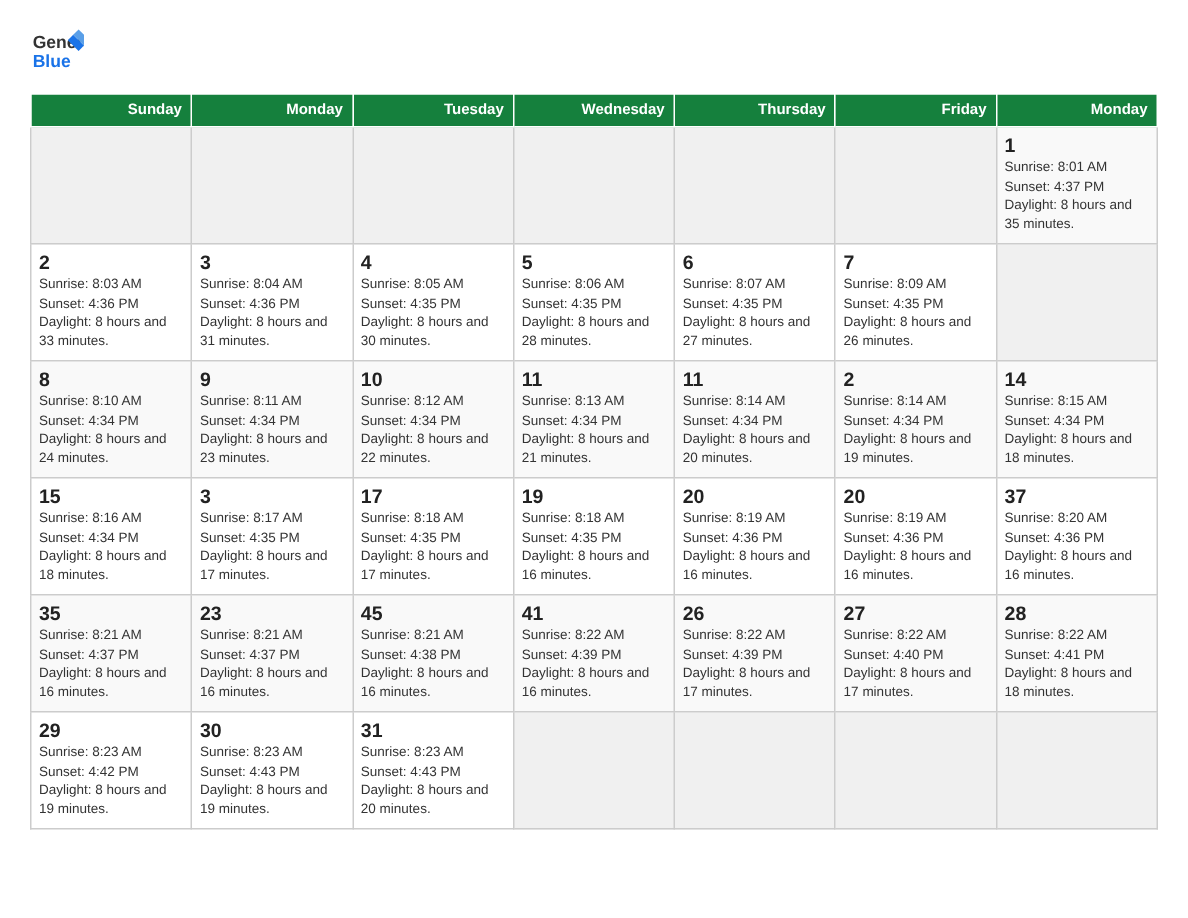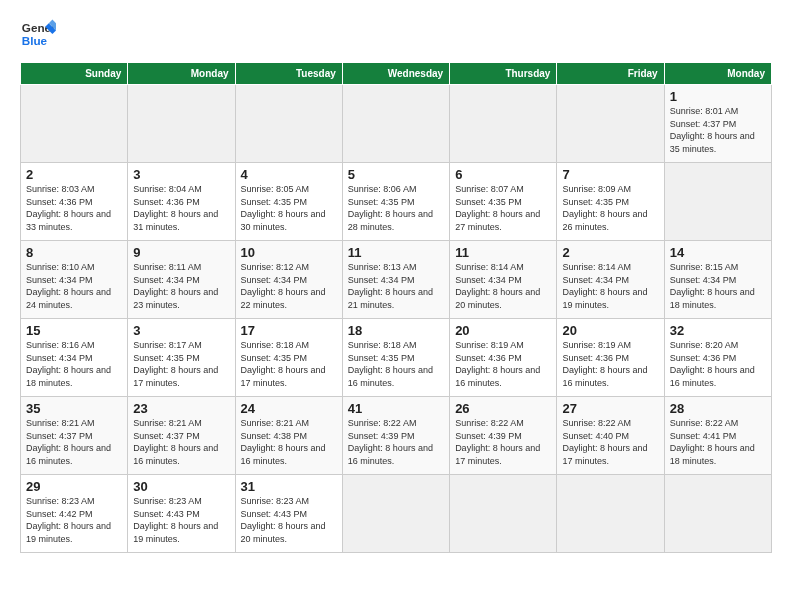--- a/index.html
+++ b/index.html
@@ -139,29 +139,29 @@
           <td><span class="day-num">10</span><span class="day-info">Sunrise: 8:12 AM<br>Sunset: 4:34 PM<br>Daylight: 8 hours and 22 minutes.</span></td>
           <td><span class="day-num">11</span><span class="day-info">Sunrise: 8:13 AM<br>Sunset: 4:34 PM<br>Daylight: 8 hours and 21 minutes.</span></td>
           <td><span class="day-num">11</span><span class="day-info">Sunrise: 8:14 AM<br>Sunset: 4:34 PM<br>Daylight: 8 hours and 20 minutes.</span></td>
           <td><span class="day-num">2</span><span class="day-info">Sunrise: 8:14 AM<br>Sunset: 4:34 PM<br>Daylight: 8 hours and 19 minutes.</span></td>
           <td><span class="day-num">14</span><span class="day-info">Sunrise: 8:15 AM<br>Sunset: 4:34 PM<br>Daylight: 8 hours and 18 minutes.</span></td>
         </tr>
         <tr>
           <td><span class="day-num">15</span><span class="day-info">Sunrise: 8:16 AM<br>Sunset: 4:34 PM<br>Daylight: 8 hours and 18 minutes.</span></td>
           <td><span class="day-num">3</span><span class="day-info">Sunrise: 8:17 AM<br>Sunset: 4:35 PM<br>Daylight: 8 hours and 17 minutes.</span></td>
           <td><span class="day-num">17</span><span class="day-info">Sunrise: 8:18 AM<br>Sunset: 4:35 PM<br>Daylight: 8 hours and 17 minutes.</span></td>
-          <td><span class="day-num">18</span><span class="day-info">Sunrise: 8:18 AM<br>Sunset: 4:35 PM<br>Daylight: 8 hours and 16 minutes.</span></td>
+          <td><span class="day-num">19</span><span class="day-info">Sunrise: 8:18 AM<br>Sunset: 4:35 PM<br>Daylight: 8 hours and 16 minutes.</span></td>
           <td><span class="day-num">20</span><span class="day-info">Sunrise: 8:19 AM<br>Sunset: 4:36 PM<br>Daylight: 8 hours and 16 minutes.</span></td>
           <td><span class="day-num">20</span><span class="day-info">Sunrise: 8:19 AM<br>Sunset: 4:36 PM<br>Daylight: 8 hours and 16 minutes.</span></td>
-          <td><span class="day-num">32</span><span class="day-info">Sunrise: 8:20 AM<br>Sunset: 4:36 PM<br>Daylight: 8 hours and 16 minutes.</span></td>
+          <td><span class="day-num">37</span><span class="day-info">Sunrise: 8:20 AM<br>Sunset: 4:36 PM<br>Daylight: 8 hours and 16 minutes.</span></td>
         </tr>
         <tr>
           <td><span class="day-num">35</span><span class="day-info">Sunrise: 8:21 AM<br>Sunset: 4:37 PM<br>Daylight: 8 hours and 16 minutes.</span></td>
           <td><span class="day-num">23</span><span class="day-info">Sunrise: 8:21 AM<br>Sunset: 4:37 PM<br>Daylight: 8 hours and 16 minutes.</span></td>
-          <td><span class="day-num">24</span><span class="day-info">Sunrise: 8:21 AM<br>Sunset: 4:38 PM<br>Daylight: 8 hours and 16 minutes.</span></td>
+          <td><span class="day-num">45</span><span class="day-info">Sunrise: 8:21 AM<br>Sunset: 4:38 PM<br>Daylight: 8 hours and 16 minutes.</span></td>
           <td><span class="day-num">41</span><span class="day-info">Sunrise: 8:22 AM<br>Sunset: 4:39 PM<br>Daylight: 8 hours and 16 minutes.</span></td>
           <td><span class="day-num">26</span><span class="day-info">Sunrise: 8:22 AM<br>Sunset: 4:39 PM<br>Daylight: 8 hours and 17 minutes.</span></td>
           <td><span class="day-num">27</span><span class="day-info">Sunrise: 8:22 AM<br>Sunset: 4:40 PM<br>Daylight: 8 hours and 17 minutes.</span></td>
           <td><span class="day-num">28</span><span class="day-info">Sunrise: 8:22 AM<br>Sunset: 4:41 PM<br>Daylight: 8 hours and 18 minutes.</span></td>
         </tr>
         <tr>
           <td><span class="day-num">29</span><span class="day-info">Sunrise: 8:23 AM<br>Sunset: 4:42 PM<br>Daylight: 8 hours and 19 minutes.</span></td>
           <td><span class="day-num">30</span><span class="day-info">Sunrise: 8:23 AM<br>Sunset: 4:43 PM<br>Daylight: 8 hours and 19 minutes.</span></td>
           <td><span class="day-num">31</span><span class="day-info">Sunrise: 8:23 AM<br>Sunset: 4:43 PM<br>Daylight: 8 hours and 20 minutes.</span></td>
           <td class="empty-cell"></td>

